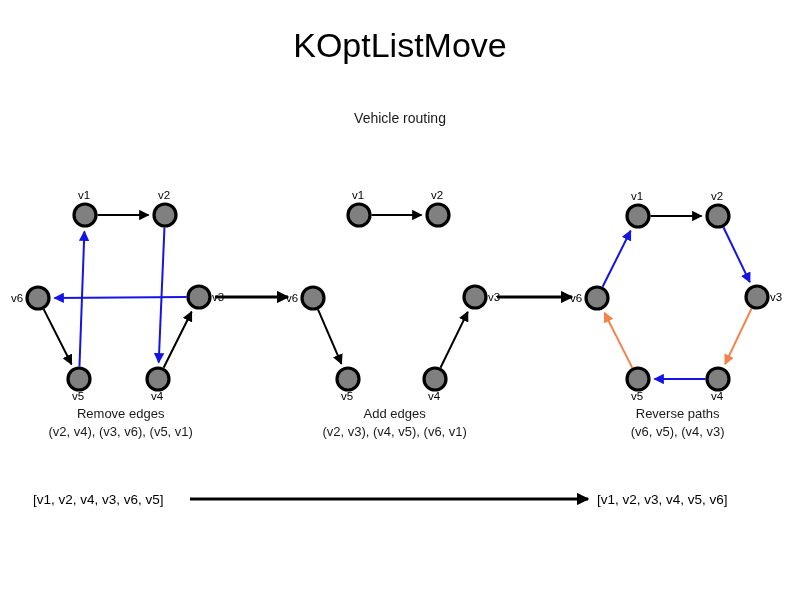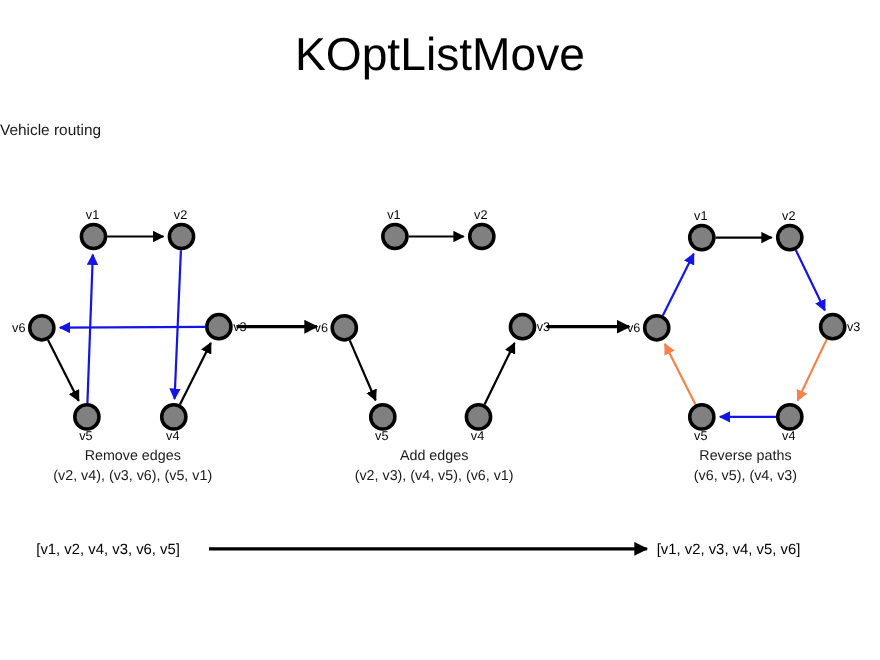--- a/index.html
+++ b/index.html
@@ -20,40 +20,40 @@
     left: 0; top: 0;
     width: 800px;
     height: 600px;
   }
   .title {
     position: absolute;
     left: 0;
     top: 26px;
     width: 800px;
     text-align: center;
-    font-size: 42px;
+    font-size: 34px;
     font-weight: normal;
     letter-spacing: 0px;
     color: #000;
   }
   .subtitle {
     position: absolute;
     left: 0;
     top: 68px;
     width: 800px;
     text-align: center;
     font-size: 13px;
     color: #000;
   }
   .section-label {
     position: absolute;
     left: 0;
     top: 110px;
     width: 800px;
-    text-align: left;
+    text-align: center;
     font-size: 14px;
     color: #1a1a1a;
   }
   svg#graph {
     position: absolute;
     left: 0;
     top: 0;
     width: 800px;
     height: 600px;
   }

